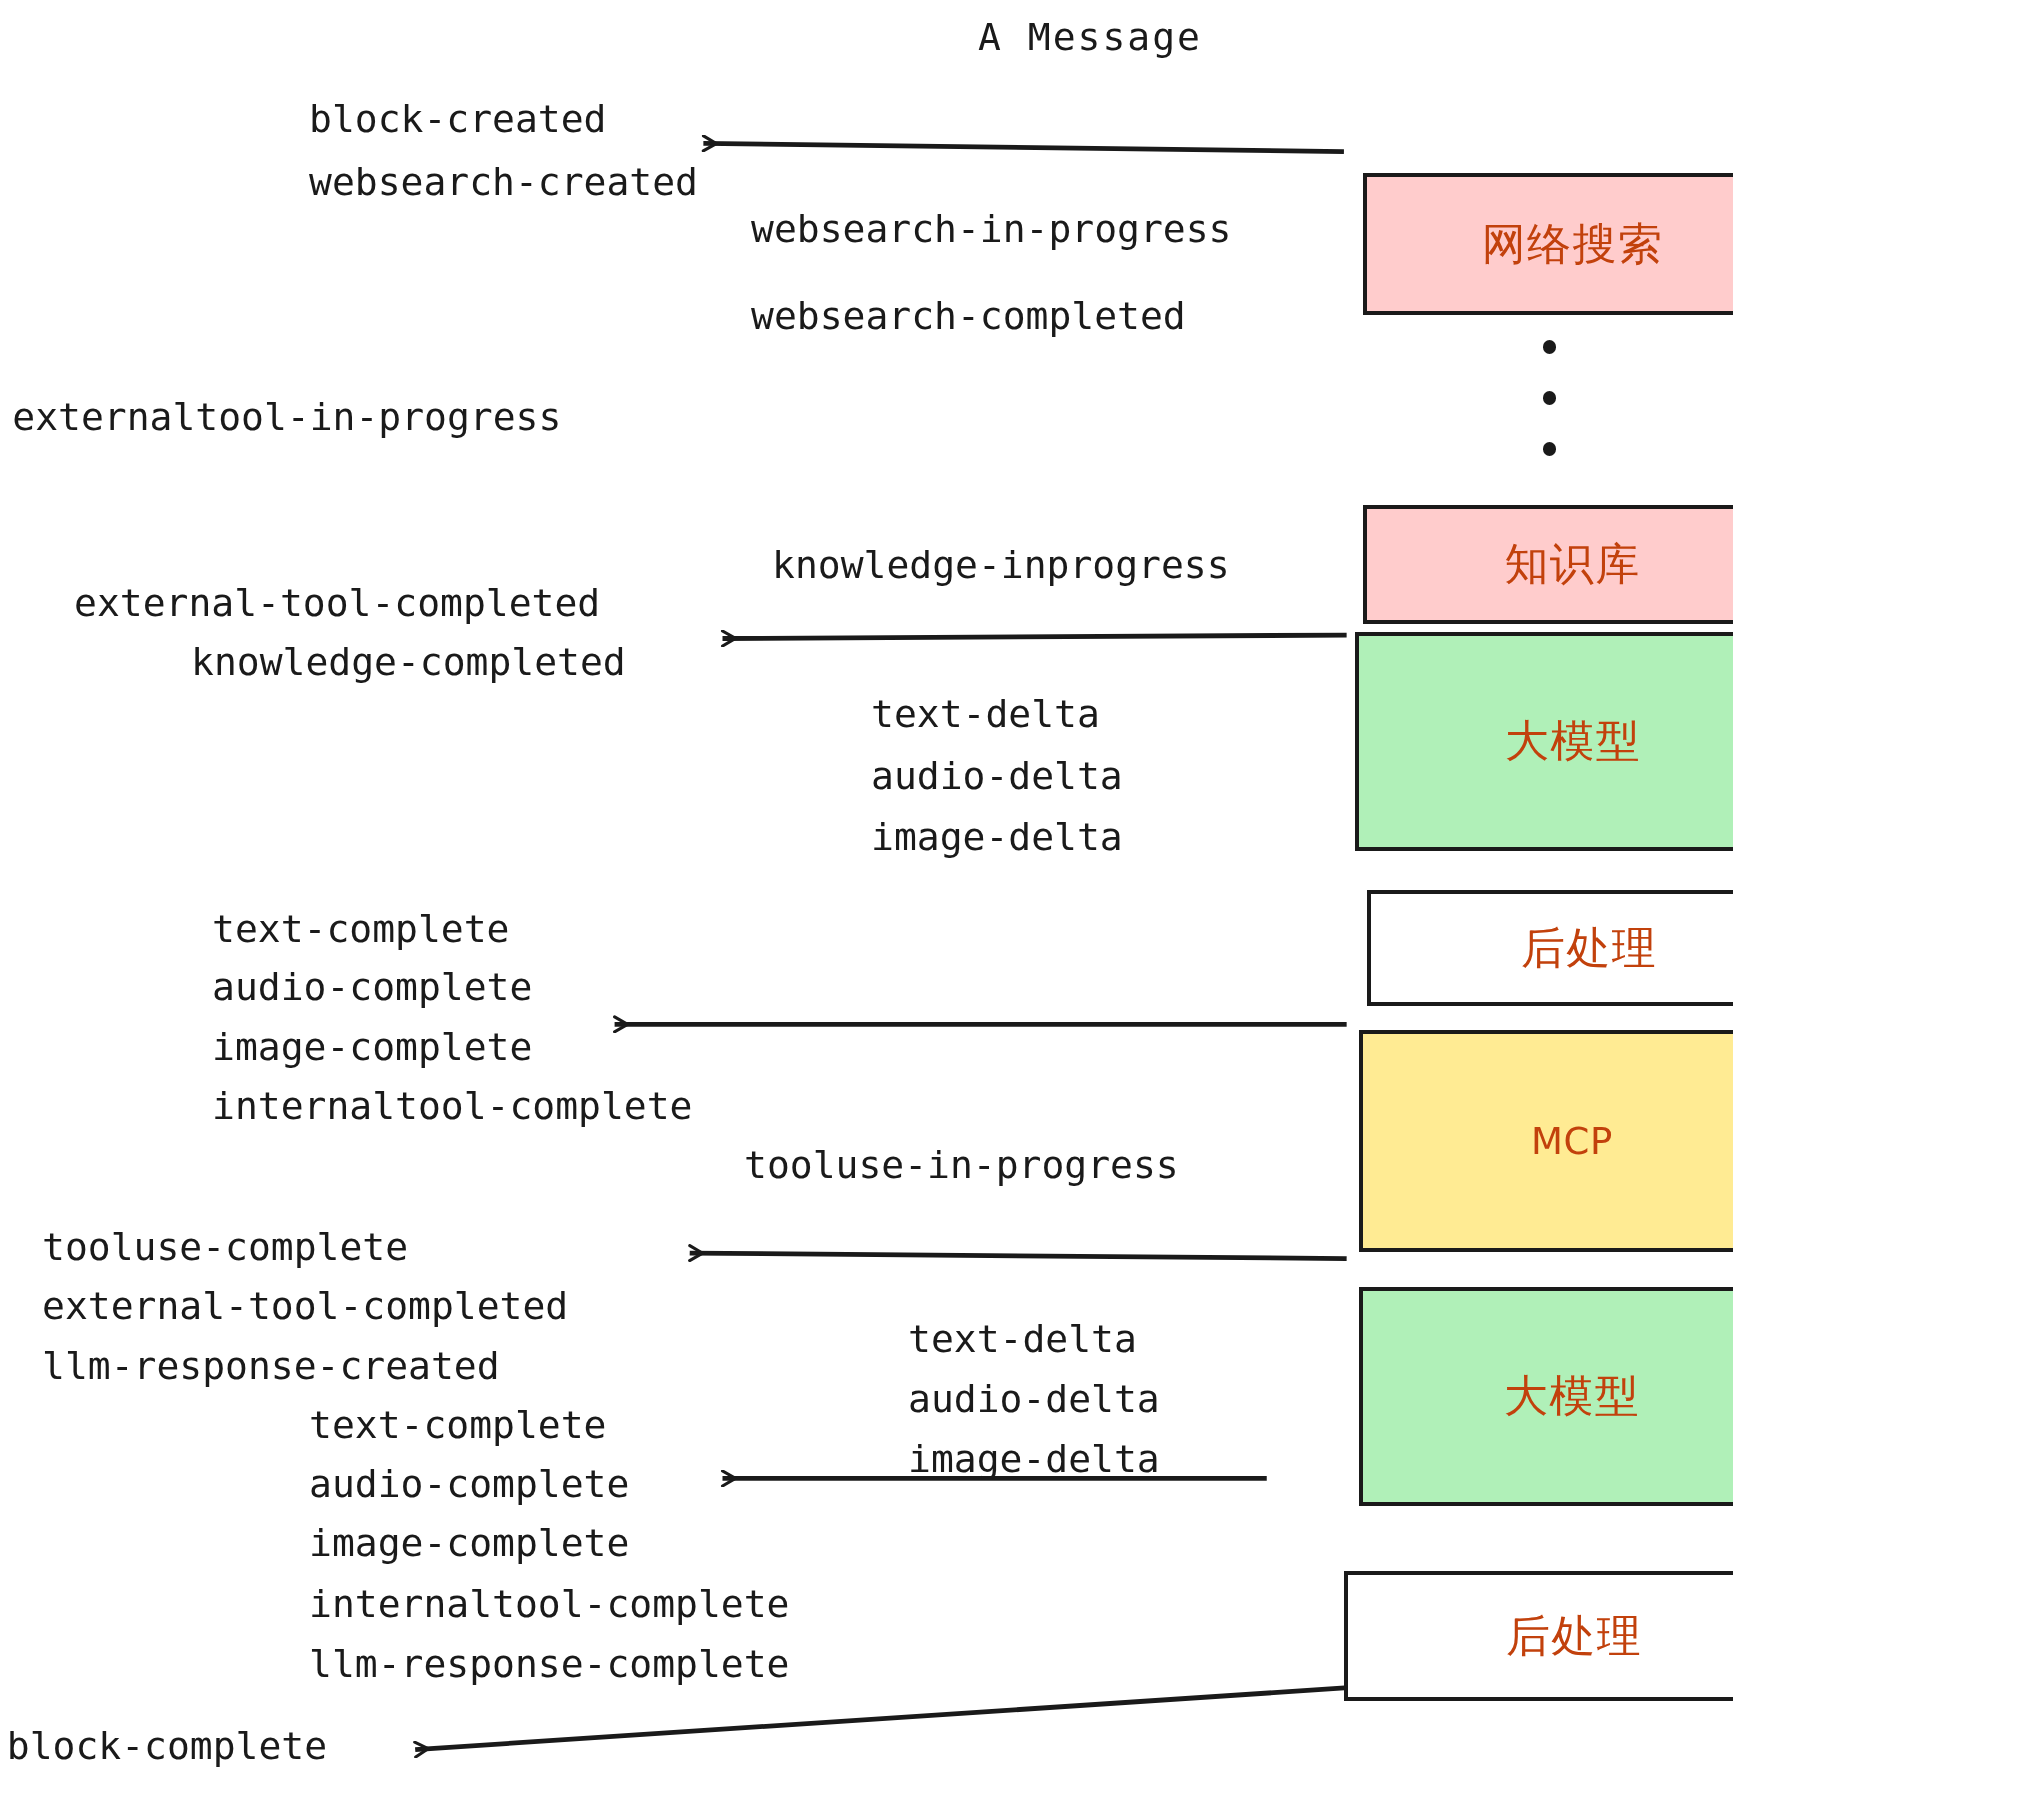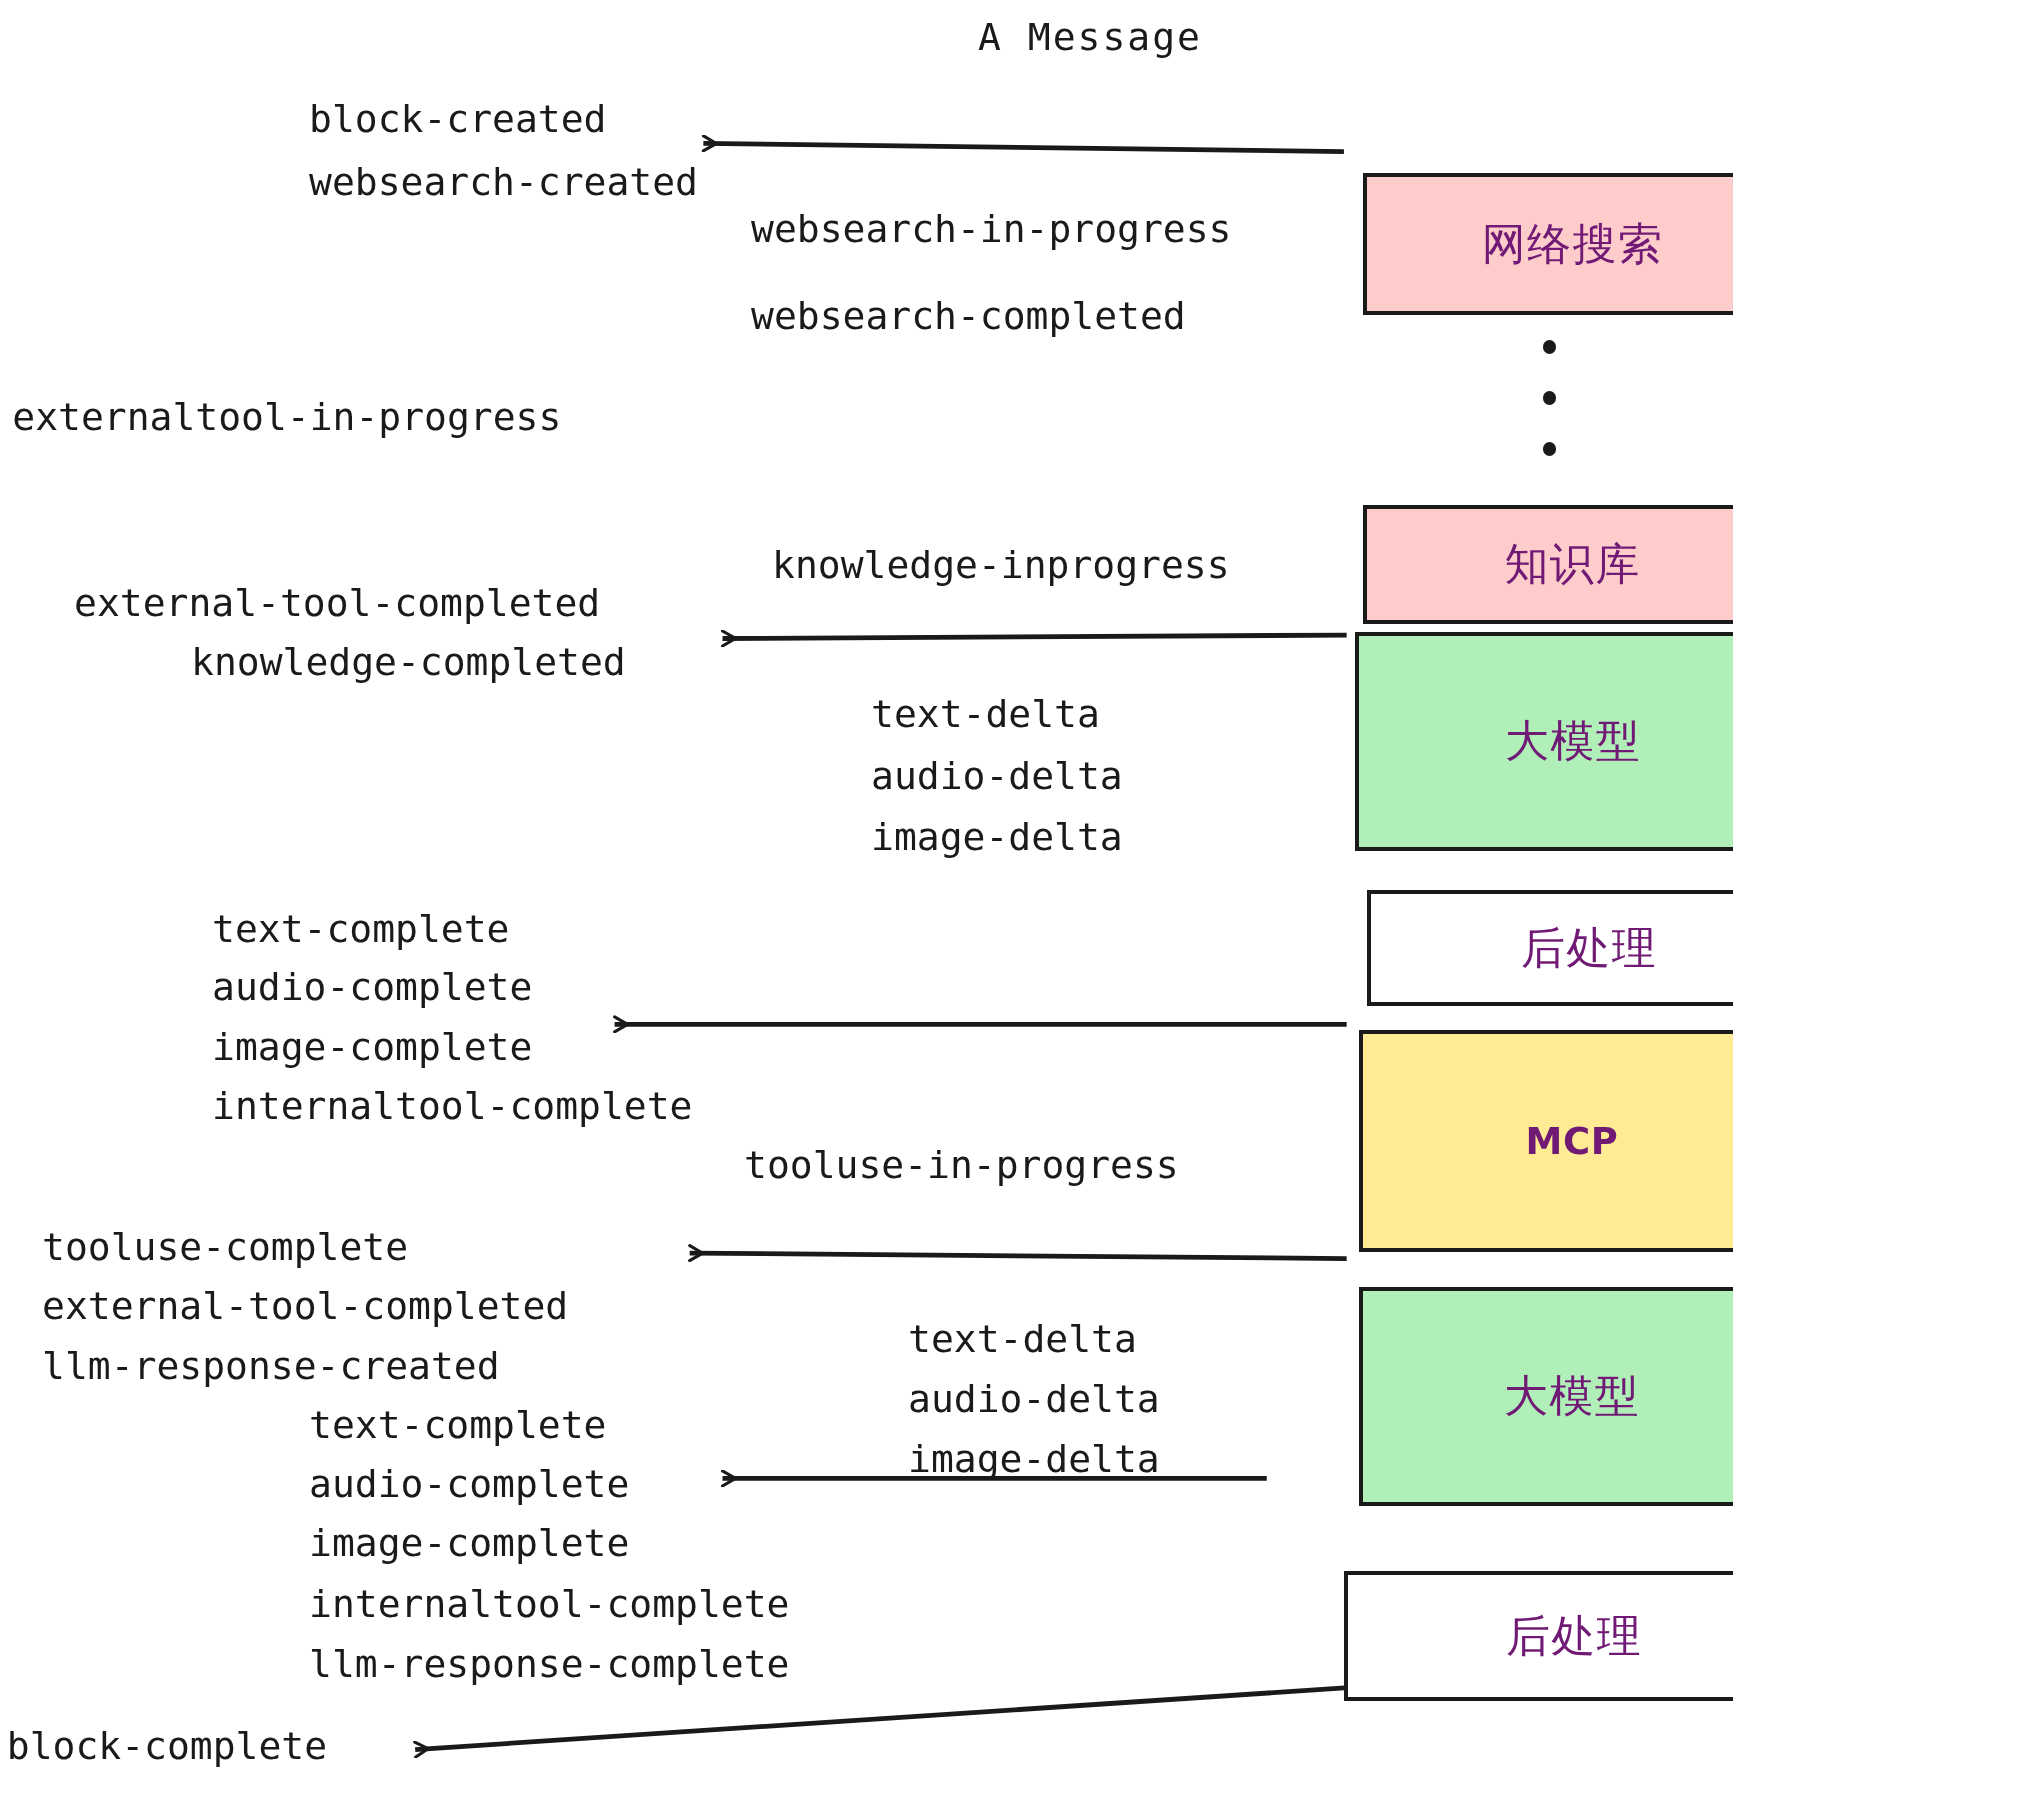--- a/index.html
+++ b/index.html
@@ -42,28 +42,28 @@
     letter-spacing: 2px;
   }
   .node {
     position: absolute;
     box-sizing: border-box;
     border: 4.8px solid #1a1a1a;
     display: flex;
     align-items: center;
     justify-content: center;
     font-family: "DejaVu Sans", "Liberation Sans", sans-serif;
-    color: #701a75;
+    color: #c2410c;
     font-size: 44px;
     letter-spacing: 1.4px;
     padding-left: 23px;
   }
   .node.mcp-label {
     font-size: 37px;
-    font-weight: bold;
+    font-weight: normal;
     letter-spacing: 0.7px;
   }
   .dots {
     position: absolute;
     display: flex;
     flex-direction: column;
     align-items: center;
     justify-content: space-between;
   }
   .dots span {

